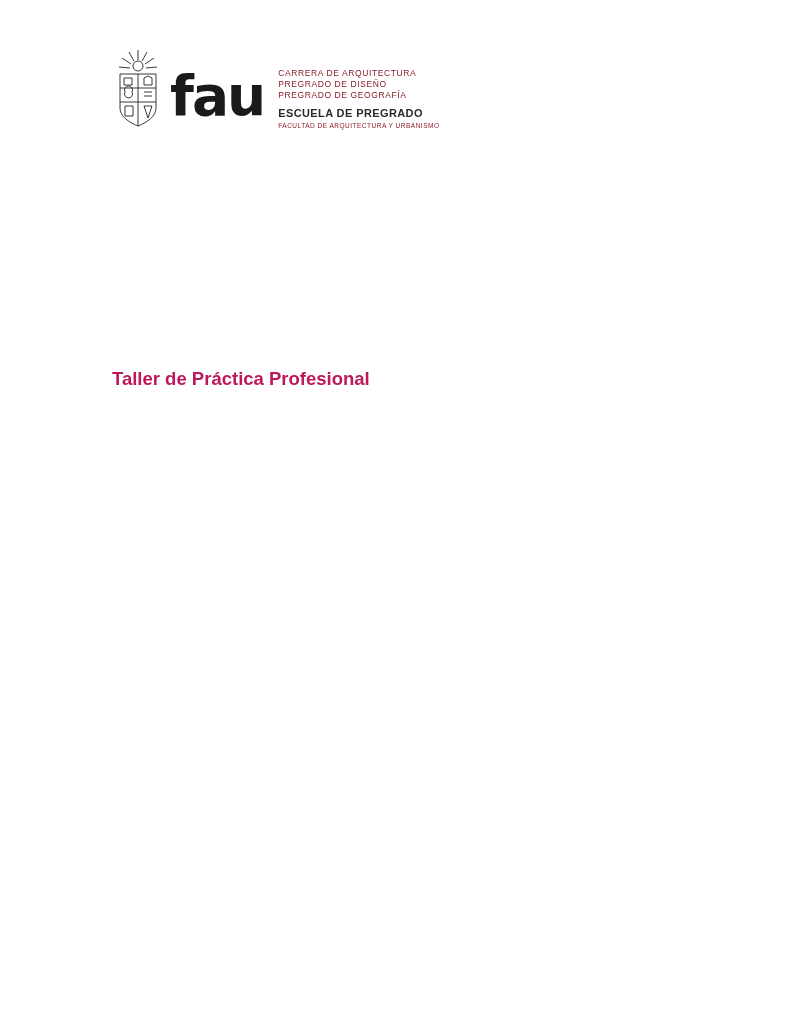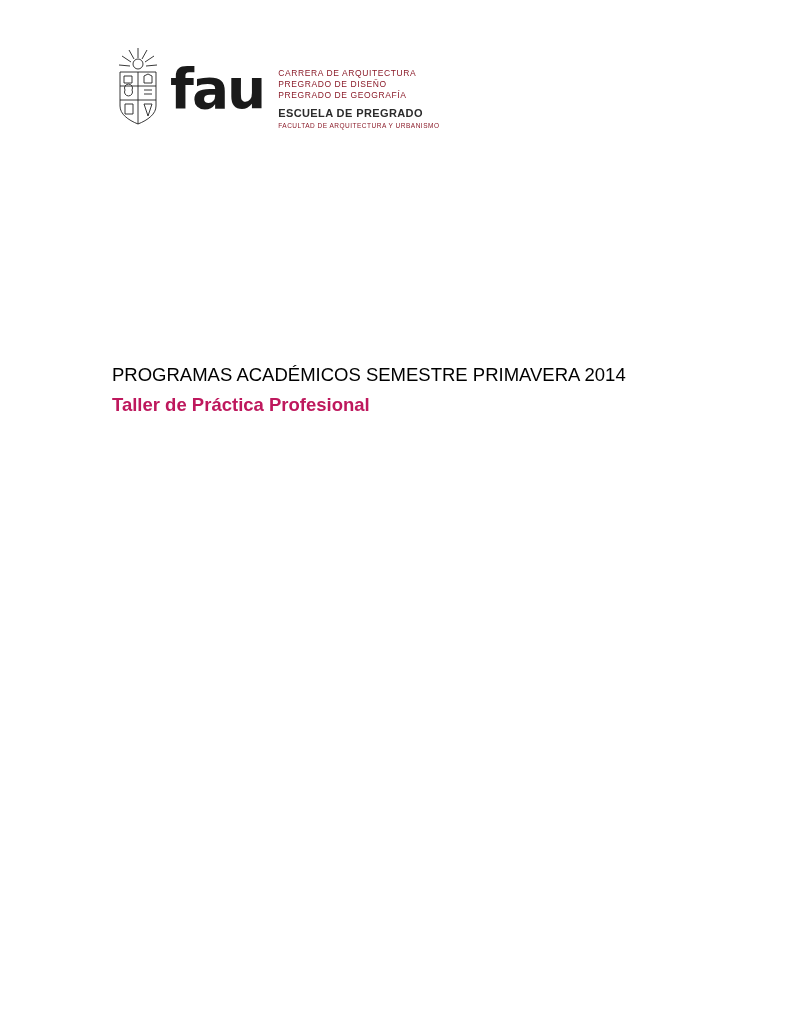--- a/index.html
+++ b/index.html
@@ -21,21 +21,21 @@
     inset: 0;
     background: #ffffff;
   }
 
   
   .letterhead {
     position: absolute;
     left: 112px;
     top: 48px;
     display: flex;
-    align-items: flex-start;
+    align-items: center;
   }
 
   .crest {
     width: 52px;
     height: 78px;
     position: relative;
     margin-right: 6px;
   }
   .crest svg { display: block; }
 
@@ -161,17 +161,16 @@
       <div class="l1">CARRERA DE ARQUITECTURA</div>
       <div class="l2">PREGRADO DE DISEÑO</div>
       <div class="l3">PREGRADO DE  GEOGRAFÍA</div>
       <div class="l4">ESCUELA DE PREGRADO</div>
       <div class="l5">FACULTAD DE ARQUITECTURA Y URBANISMO</div>
     </div>
 
   </div>
 
   <div class="title-block">
-    <div class="doc-heading">PROGRAMAS ACADÉMICOS SEMESTRE PRIMAVERA 2014</div>
     <div class="course-title">Taller de Práctica Profesional</div>
   </div>
 
 </div>
 
 </body></html>

